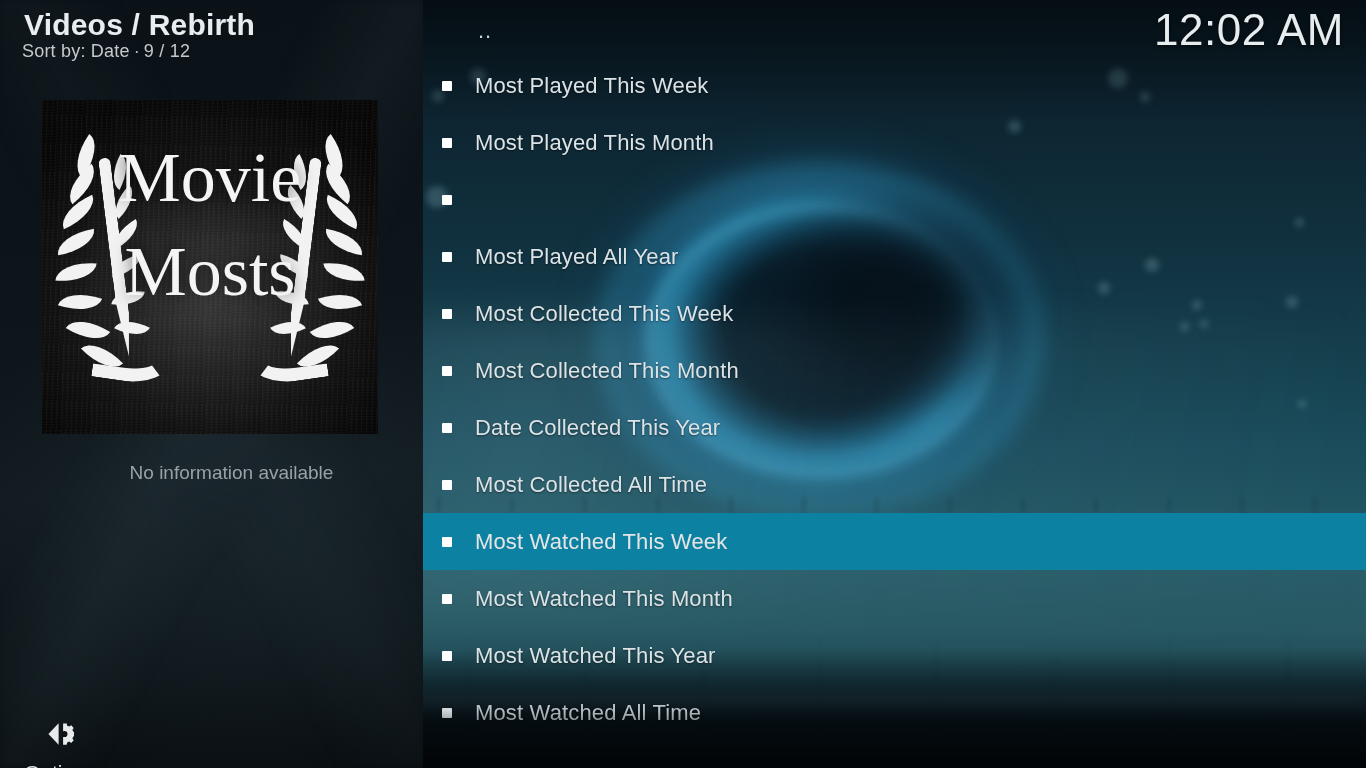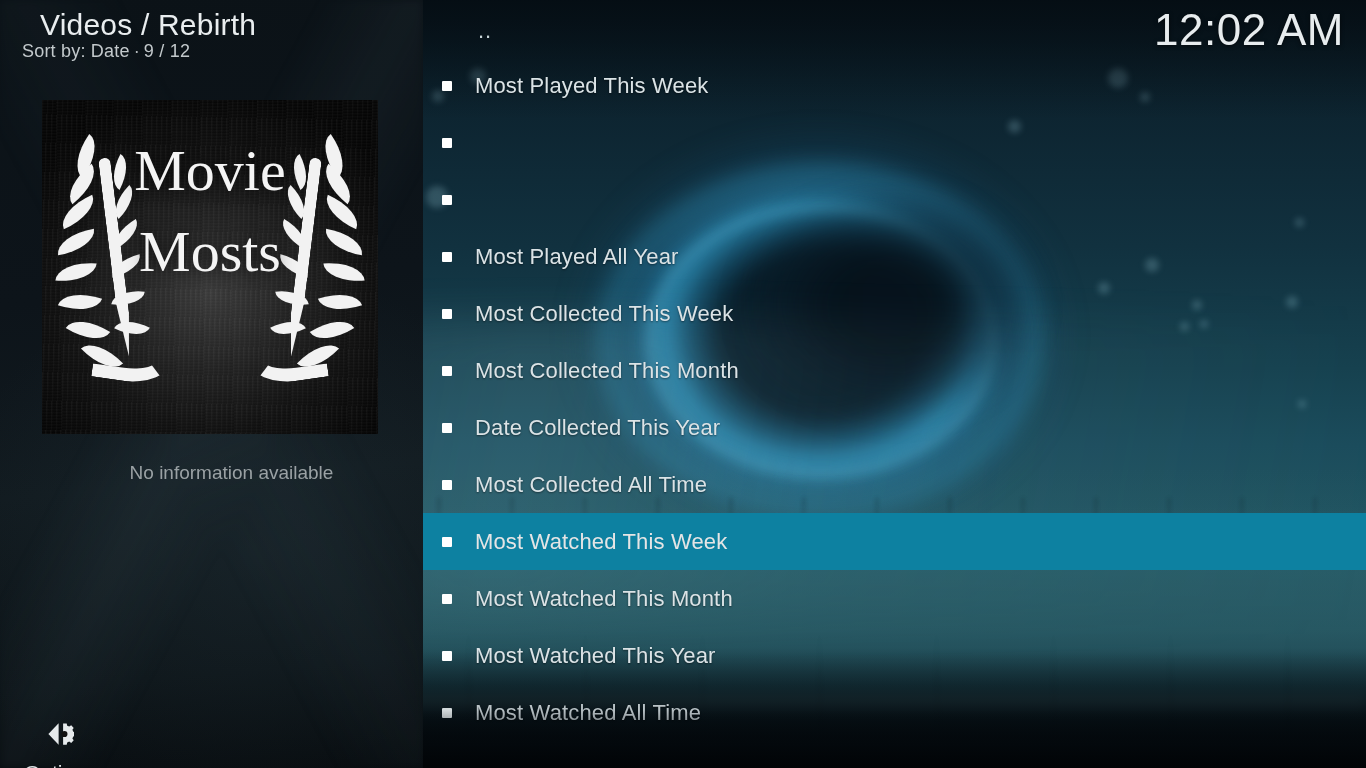--- a/index.html
+++ b/index.html
@@ -134,22 +134,22 @@
   }
   .sidebar-tex {
     position:absolute; inset:0;
     background:
       linear-gradient(118deg, rgba(70,95,105,0.0) 38%, rgba(80,105,115,0.10) 50%, rgba(70,95,105,0.0) 62%),
       linear-gradient(62deg, rgba(60,85,95,0.0) 40%, rgba(70,95,105,0.07) 52%, rgba(60,85,95,0.0) 64%);
     filter:blur(4px);
   }
 
   .page-title {
-    position:absolute; left:40px; top:8px;
-    font-size:30px; font-weight:400;
+    position:absolute; left:24px; top:8px;
+    font-size:30px; font-weight:700;
     color:#e9edef; letter-spacing:.2px;
     white-space:nowrap;
   }
   .page-subtitle {
     position:absolute; left:22px; top:41px;
     font-size:18px; font-weight:400;
     color:#c3c9cc; letter-spacing:.2px;
     white-space:nowrap;
   }
   .page-subtitle .dot { padding:0 4px; color:#b5bbbe; }
@@ -166,21 +166,21 @@
     background:
       repeating-linear-gradient(92deg, rgba(255,255,255,0.045) 0px, rgba(255,255,255,0) 2px, rgba(0,0,0,0.05) 3px, rgba(0,0,0,0) 5px),
       repeating-linear-gradient(178deg, rgba(255,255,255,0.03) 0px, rgba(255,255,255,0) 3px);
     opacity:.9;
   }
   .thumb-title {
     position:absolute; left:0; right:0; top:40px;
     text-align:center;
     font-family:"Liberation Serif", serif;
     color:#f4f4f4;
-    font-size:58px; line-height:1.08;
+    font-size:70px; line-height:1.08;
     text-shadow:0 0 16px rgba(0,0,0,.7);
   }
   .thumb-title span { display:block; }
   .thumb-title .l2 { margin-top:18px; }
 
   
   .laurel { position:absolute; top:40px; width:100px; height:260px; }
   .laurel.left { left:22px; }
   .laurel.right { right:22px; transform:scaleX(-1); }
   .leaf {
@@ -391,20 +391,21 @@
 
   <div class="list">
     <div class="parent-item">..</div>
     <div class="rows" id="rows">
         <div class="row">
           <span class="bullet"></span>
           <span class="label">Most Played This Week</span>
         </div>
         <div class="row">
           <span class="bullet"></span>
+          <span class="label">Most Played This Month</span>
         </div>
         <div class="row">
           <span class="bullet"></span>
         </div>
         <div class="row">
           <span class="bullet"></span>
           <span class="label">Most Played All Year</span>
         </div>
         <div class="row">
           <span class="bullet"></span>

